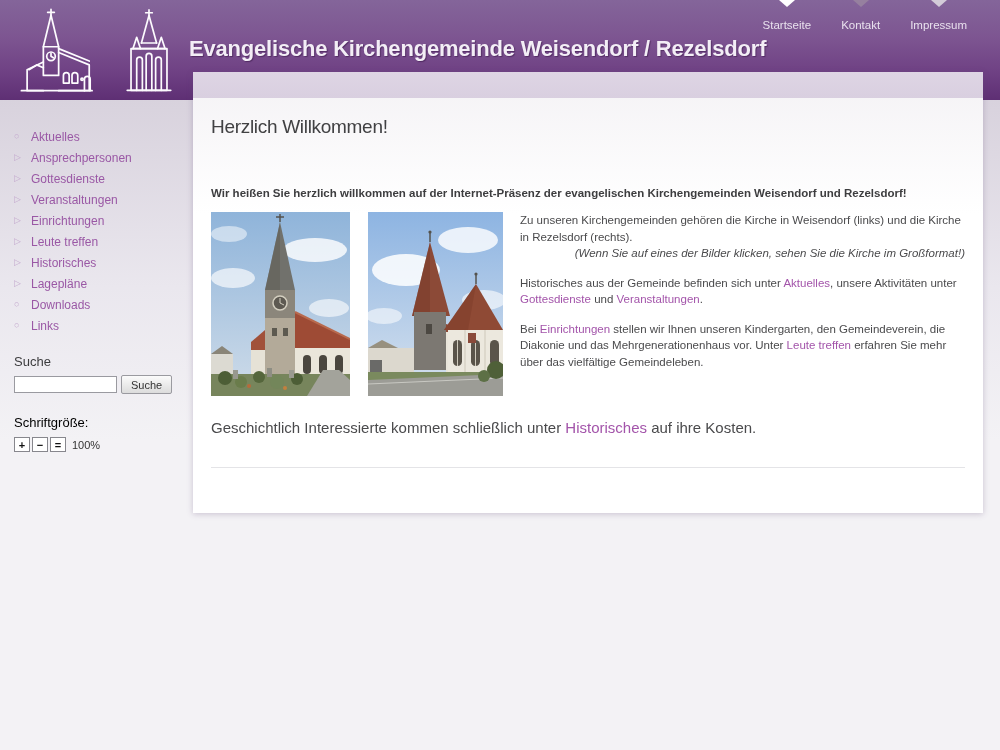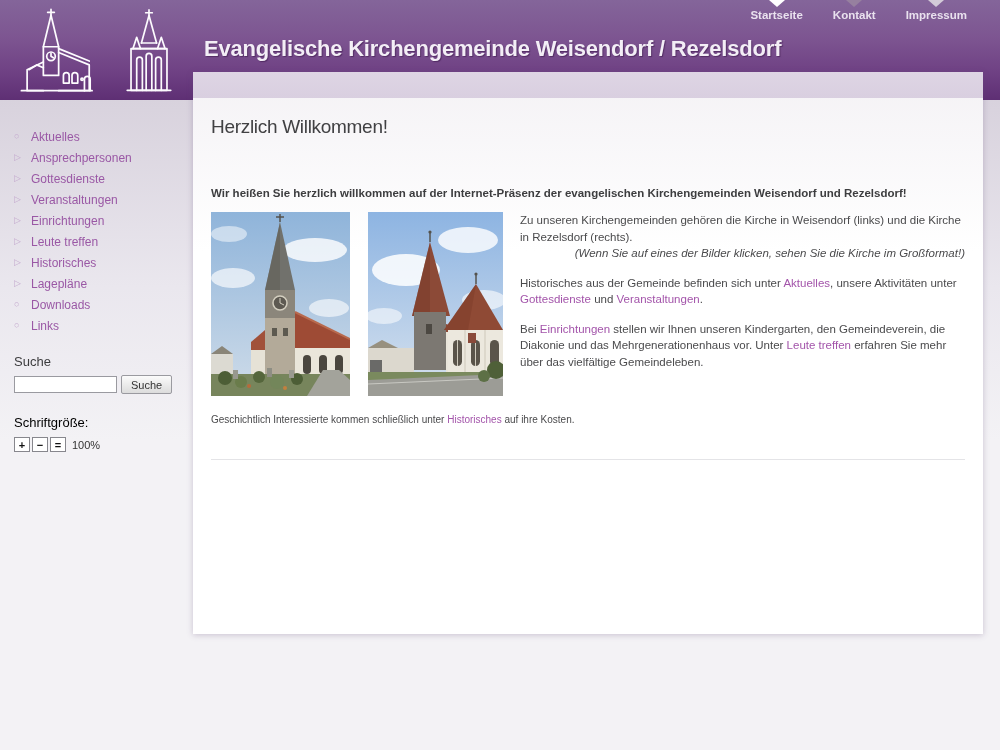--- a/index.html
+++ b/index.html
@@ -9,54 +9,54 @@
     font-family:"Liberation Sans", sans-serif;
     background:#f3f2f5;
   }
   
   .bg-grad { position:absolute; left:0; top:100px; width:1000px; height:340px;
     background:linear-gradient(180deg,#d8d2dd 0%,#eae7ee 55%,#f3f2f5 100%); }
 
   
   .header { position:absolute; left:0; top:0; width:1000px; height:100px;
     background:linear-gradient(180deg,#84659a 0%,#7d5591 38%,#6f4184 72%,#5e2f74 100%); }
-  .site-title { position:absolute; left:204px; top:36px; font-size:22px; font-weight:bold;
+  .site-title { position:absolute; left:189px; top:36px; font-size:22px; font-weight:bold;
     color:#f3eef6; letter-spacing:-0.2px; text-shadow:1px 1px 1px rgba(55,20,70,.55); white-space:nowrap; }
 
   .topnav { position:absolute; top:0; right:18px; display:flex; }
-  .nav-item { position:relative; padding:9px 15px 7px; font-size:11.5px; color:#e9e1ee;
-    cursor:pointer; text-align:center;font-weight:bold; }
+  .nav-item { position:relative; padding:19px 15px 7px; font-size:11.5px; color:#e9e1ee;
+    cursor:pointer; text-align:center; }
   .nav-pointer { position:absolute; top:0; left:50%; transform:translateX(-50%);
     width:0; height:0; border-left:8px solid transparent; border-right:8px solid transparent; }
   .nav-pointer.p-active { border-top:7px solid #ffffff; }
   .nav-pointer.p-mid    { border-top:7px solid #96809f; }
   .nav-pointer.p-light  { border-top:7px solid #d3cbd8; }
 
   .logos { position:absolute; left:8px; top:6px; display:flex; gap:20px; }
   .logo-svg { display:block; }
   .logo-svg path, .logo-svg rect, .logo-svg circle, .logo-svg line, .logo-svg polyline
     { fill:none; stroke:#fdfbfe; stroke-width:1.8; stroke-linejoin:round; stroke-linecap:round; }
 
   
-  .card { position:absolute; left:193px; top:72px; width:790px; height:562px;
+  .card { position:absolute; left:193px; top:72px; width:790px; height:441px;
     background:linear-gradient(180deg,#f4f2f5 0%,#ffffff 32%);
     box-shadow:0 1px 6px rgba(95,70,115,.28); }
   .card-band { height:26px; background:linear-gradient(180deg,#ded5e4,#d9cfe0); }
   .card-body { position:relative; padding:0 18px; }
   .page-heading { margin-top:18px; font-size:19px; font-weight:normal; color:#414143; letter-spacing:-0.3px; }
   .intro { margin-top:49px; font-size:11.5px; font-weight:bold; color:#3d3d3f; }
 
   .content-row { display:flex; margin-top:13px; }
   .photo { flex:none; cursor:pointer; display:block; }
   .photo2 { margin-left:18px; }
   .text-col { margin-left:17px; width:455px; font-size:11.5px; line-height:16.5px; color:#4a4a4c; }
   .text-col p { margin:0 0 13px 0; }
   .text-col p.tight { margin-bottom:0; }
   .text-col p.italic { font-style:italic;text-align:right; }
-  .below-row { margin-top:16px; font-size:10px; line-height:16.5px; color:#4a4a4c; }
+  .below-row { margin-top:24px; font-size:15px; line-height:16.5px; color:#4a4a4c; }
   .txt-link { color:#a354aa; text-decoration:none; cursor:pointer; }
   .divider { margin-top:30px; border:0; border-top:1px solid #e4e4e7; height:0; }
 
   
   .sidebar { position:absolute; left:0; top:100px; width:193px; }
   .menu { margin:26px 0 0 14px; }
   .menu-item { display:flex; align-items:center; height:21px; cursor:pointer; }
   .bullet { width:13px; font-size:9px; color:#c4aace; line-height:1; }
   .menu-label { margin-left:4px; font-size:12px; color:#9a58a5; }
 

